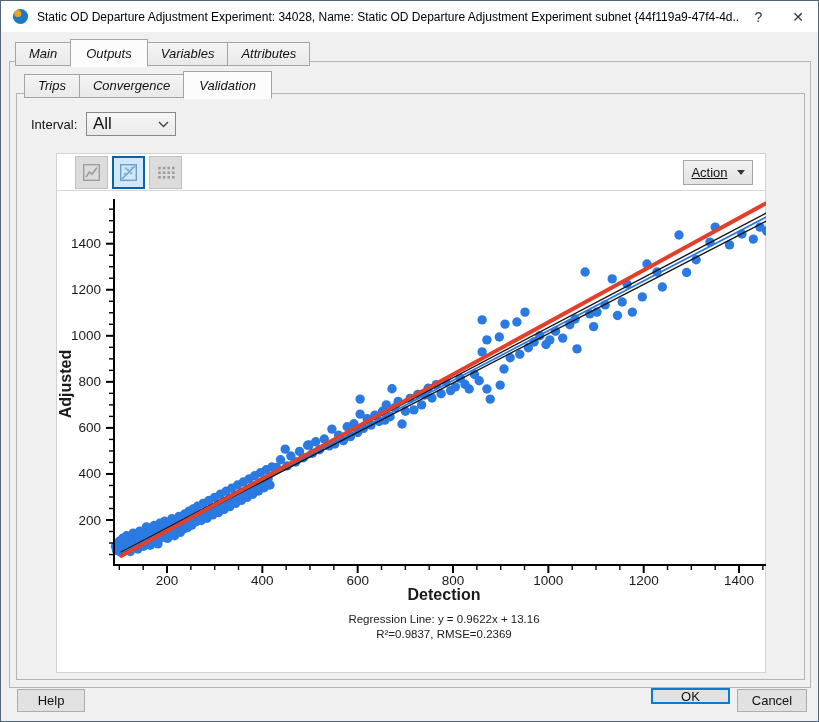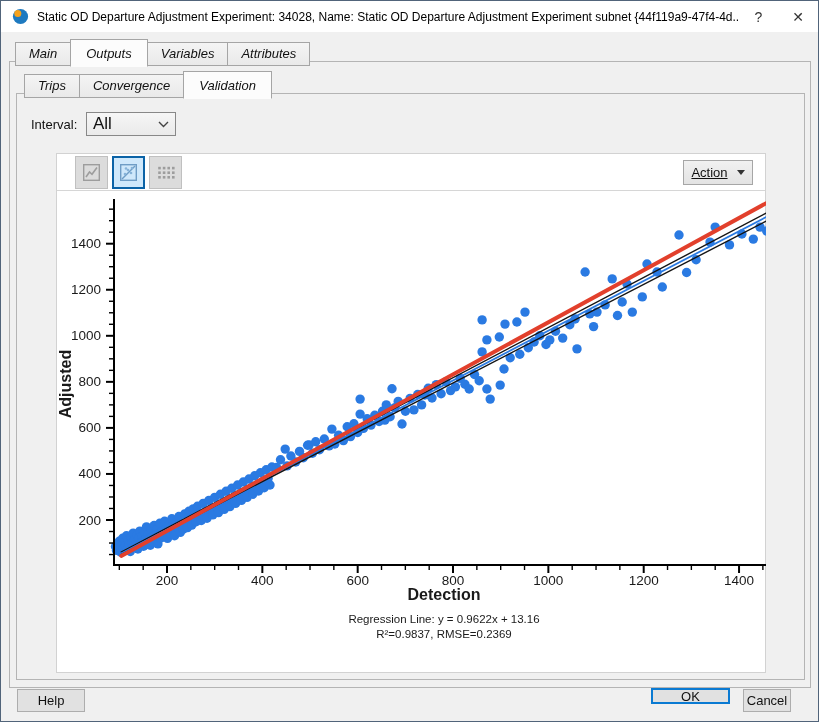--- a/index.html
+++ b/index.html
@@ -45,21 +45,21 @@
     display:flex;align-items:center;justify-content:center;gap:9px;font-size:13px;text-decoration:underline;}
   .caret{width:0;height:0;border-left:4px solid transparent;border-right:4px solid transparent;
     border-top:5px solid #333;}
   #chart-svg{position:absolute;left:0px;top:43px;}
   #chart-svg text{font-family:"Liberation Sans",sans-serif;fill:#1a1a1a;}
   
   .btn{position:absolute;background:#e1e1e1;border:1px solid #adadad;font-size:13px;
     display:flex;align-items:center;justify-content:center;font-family:"Liberation Sans",sans-serif;}
   .btn-help{left:16px;top:688px;width:68px;height:23px;}
   .btn-ok{left:650px;top:687px;width:79px;height:16px;border:2px solid #0a7ad2;}
-  .btn-cancel{left:736px;top:688px;width:48px;height:23px;margin-left:6px;}
+  .btn-cancel{left:736px;top:688px;width:70px;height:23px;}
 </style>
 </head>
 <body>
 
 <div class="window">
 
   <div class="titlebar">
     <svg class="app-icon" viewBox="0 0 17 17">
       <circle cx="8.5" cy="8.5" r="7.6" fill="#1e7ac0"></circle>
       <circle cx="5.8" cy="5.6" r="3.5" fill="#f6a21d"></circle>

